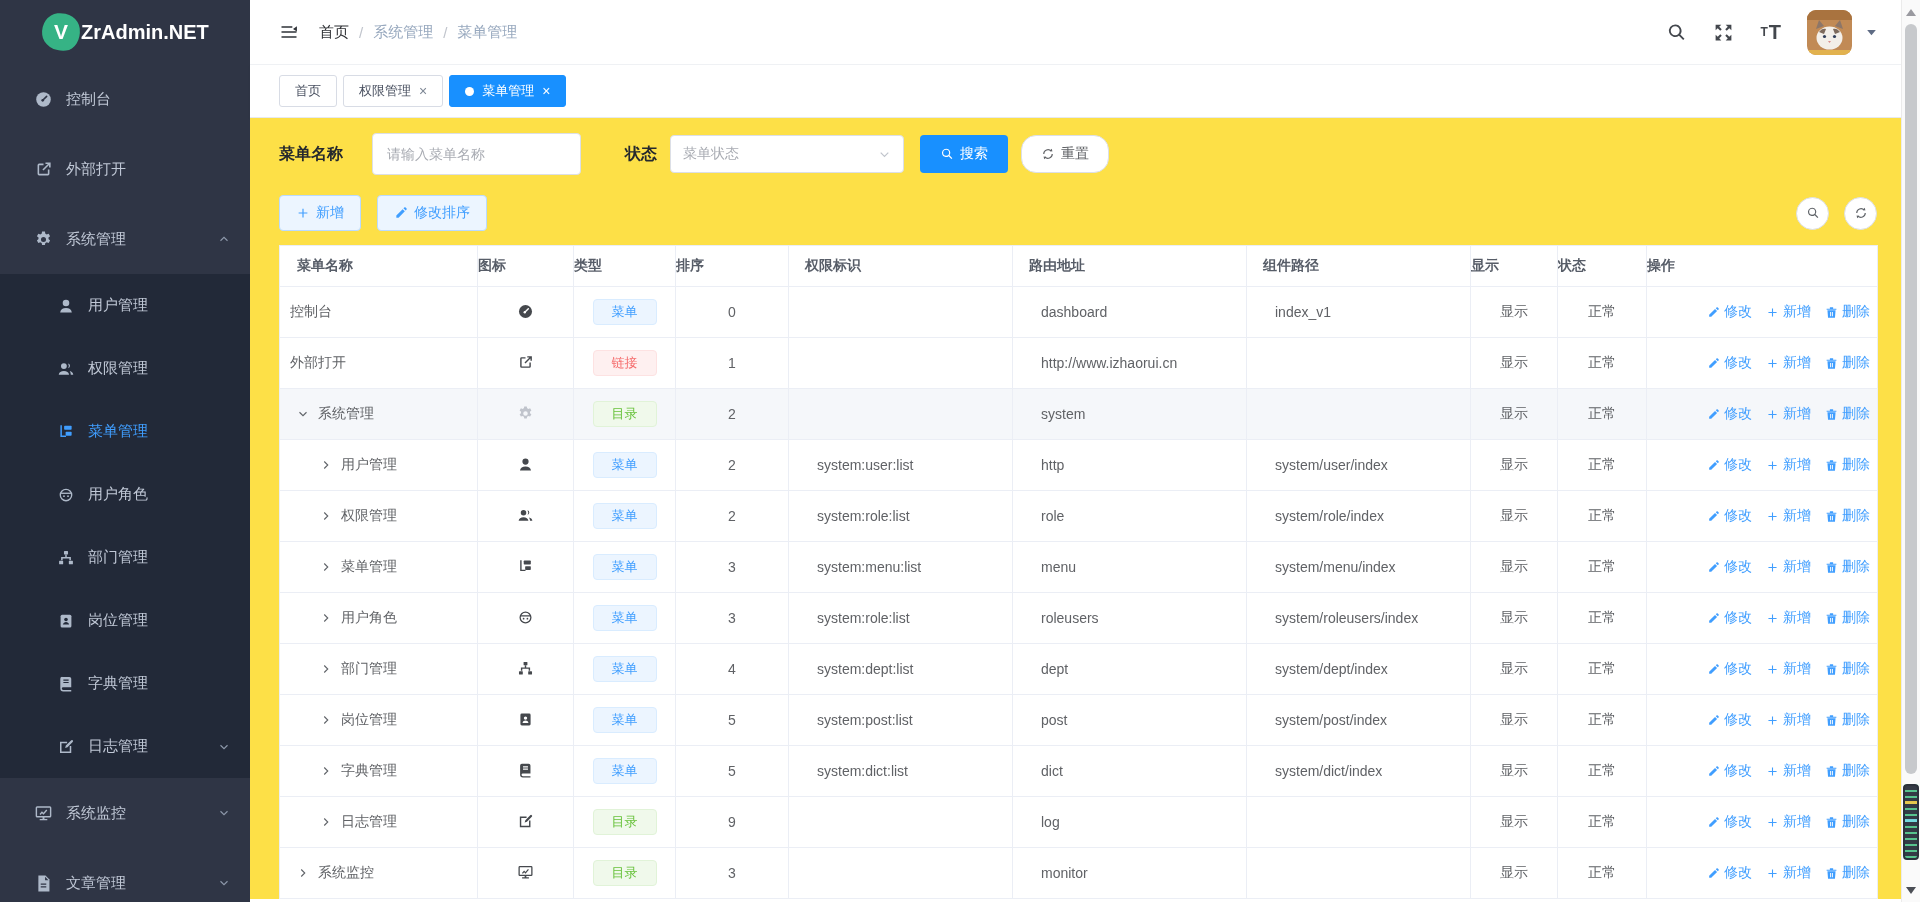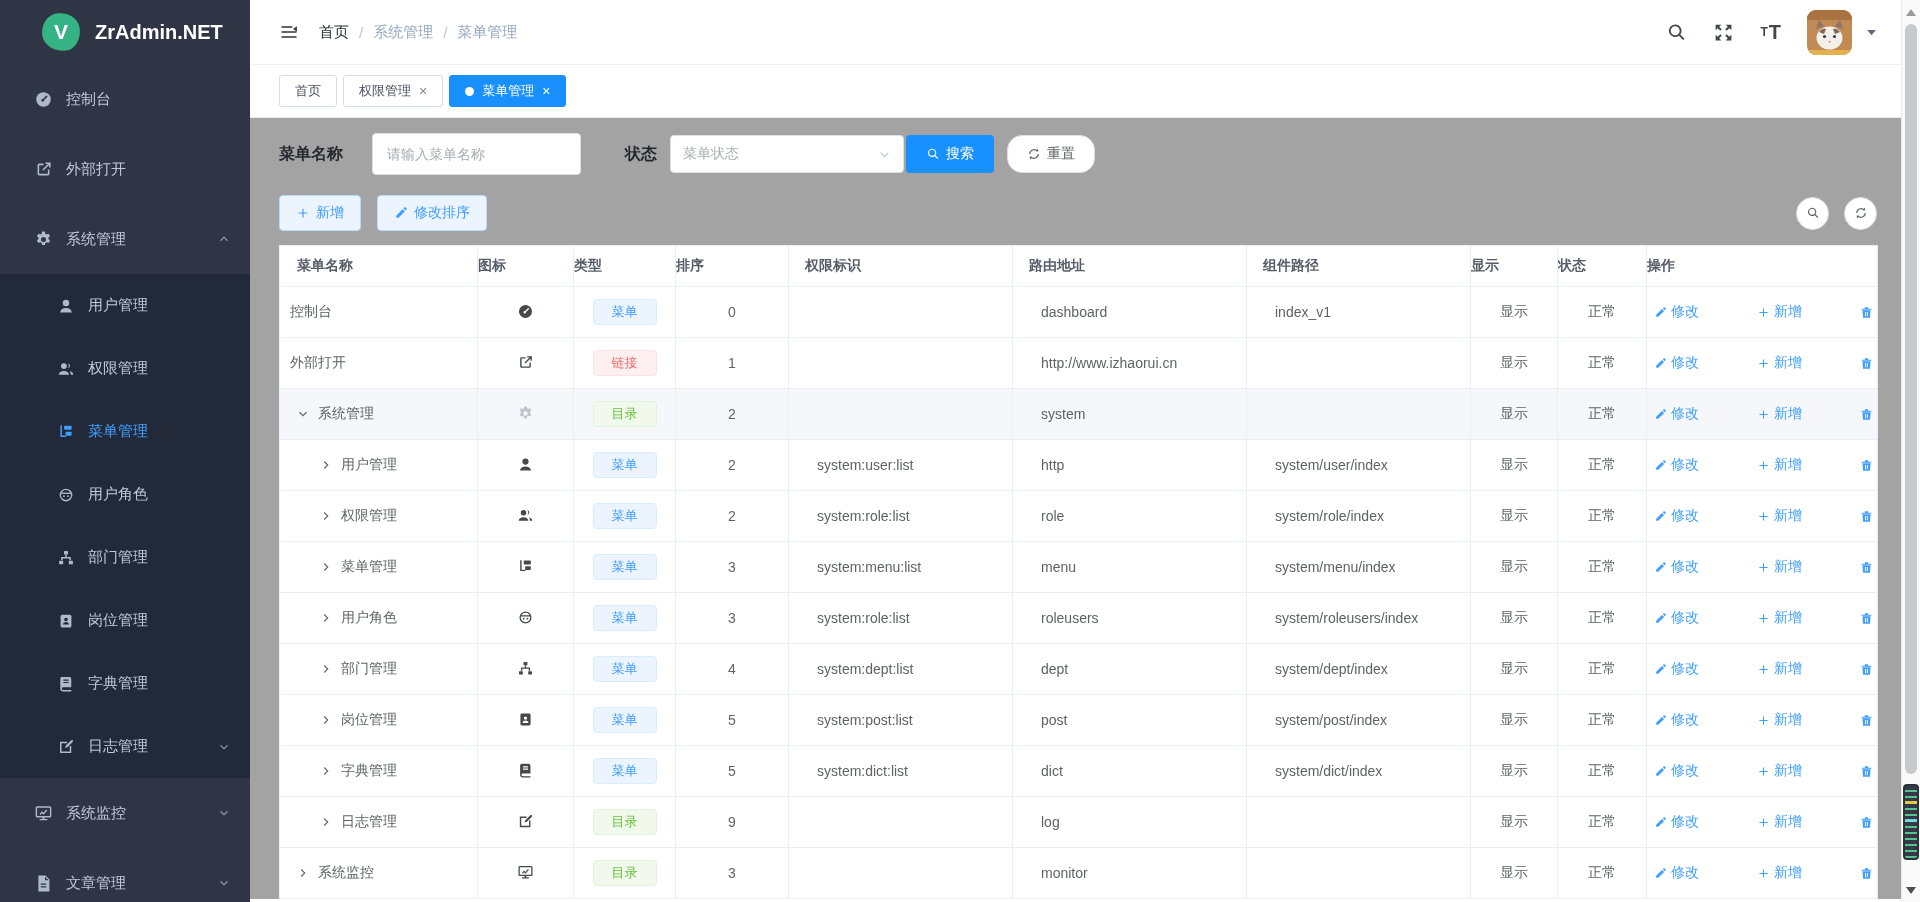--- a/index.html
+++ b/index.html
@@ -12,21 +12,21 @@
     --tag-link-text:#f56c6c;--tag-link-bg:#fef0f0;--tag-link-border:#fde2e2;
     --tag-dir-text:#67c23a;--tag-dir-bg:#f0f9eb;--tag-dir-border:#e1f3d8;
   }
   .ic{width:1em;height:1em;fill:currentColor;display:inline-block;vertical-align:-0.12em;flex:none;}
   
   .sidebar{width:250px;min-width:250px;height:100%;background:var(--sidebar-bg);overflow:hidden;}
   .logo{height:64px;display:flex;align-items:center;padding-left:42px;}
   .logo-badge{width:38px;height:38px;background:var(--logo-green);border-radius:46% 54% 42% 58%/52% 46% 54% 48%;
     display:flex;align-items:center;justify-content:center;color:#fff;font-weight:bold;font-size:21px;transform:rotate(-6deg);}
   .logo-badge span{transform:rotate(6deg);}
-  .logo-title{color:#fff;font-size:20px;font-weight:bold;margin-left:15px;}
+  .logo-title{color:#fff;font-size:20px;font-weight:bold;margin-left:1px;}
   .menu-item{height:70px;display:flex;align-items:center;padding:0 20px 0 34px;color:var(--sidebar-text);font-size:15px;cursor:pointer;}
   .menu-item .mi-ic{font-size:19px;margin-right:13px;color:#aeb9c9;--icon-cut:var(--sidebar-bg);}
   .mi-arrow{margin-left:auto;font-size:12px;color:#8e99ab;}
   .submenu{background:var(--submenu-bg);}
   .sub-item{height:63px;display:flex;align-items:center;padding:0 20px 0 57px;color:var(--sidebar-text);font-size:15px;cursor:pointer;}
   .sub-item .mi-ic{font-size:18px;margin-right:13px;color:#aeb9c9;--icon-cut:var(--submenu-bg);}
   .sub-item.active,.sub-item.active .mi-ic{color:var(--link);}
   
   .main{flex:1;min-width:0;display:flex;flex-direction:column;padding-right:19px;}
   .topbar{height:64px;display:flex;align-items:center;padding:0 23px 0 29px;border-bottom:1px solid #f0f2f5;background:#fff;}
@@ -42,33 +42,33 @@
   .avatar{width:45px;height:45px;border-radius:9px;overflow:hidden;margin-left:26px;cursor:pointer;}
   .user-caret{margin-left:13px;font-size:13px;color:#5e6b84;display:flex;cursor:pointer;}
   
   .tagsbar{height:52px;display:flex;align-items:center;padding:0 24px 0 29px;border-bottom:1px solid #e6e9ef;box-shadow:0 1px 3px rgba(0,0,0,.04);background:#fff;}
   .tag-tab{height:32px;display:inline-flex;align-items:center;padding:0 15px;border:1px solid #d8dce5;border-radius:3px;margin-right:6px;font-size:13px;color:#495060;background:#fff;cursor:pointer;box-sizing:border-box;}
   .tag-tab.active{background:var(--primary);border-color:var(--primary);color:#fff;}
   .tab-dot{width:9px;height:9px;border-radius:50%;background:#fff;margin-right:8px;}
   .tab-close{margin-left:8px;font-size:14px;color:#7d8694;line-height:1;cursor:pointer;}
   .tag-tab.active .tab-close{color:#fff;}
   
-  .content{padding:15px 24px 0 29px;background:#a3a3a3;}
+  .content{padding:15px 24px 0 29px;background:#fde047;}
   .filter-row{display:flex;align-items:center;}
   .f-label{font-size:16px;font-weight:bold;color:#25292e;margin-right:29px;}
   .f-label.status{margin-left:44px;margin-right:13px;}
   .input{width:209px;height:42px;border:1px solid #dcdfe6;border-radius:4px;display:flex;align-items:center;padding:0 12px;box-sizing:border-box;background:#fff;}
   .input input{border:0;outline:0;width:100%;font-size:14px;color:#606266;background:transparent;font-family:inherit;}
   .input input::placeholder{color:#a8abb2;}
   .select{width:234px;height:38px;border:1px solid #dcdfe6;border-radius:4px;display:flex;align-items:center;justify-content:space-between;padding:0 12px;box-sizing:border-box;cursor:pointer;background:#fff;}
   .sel-ph{color:#a8abb2;font-size:14px;}
   .sel-caret{font-size:13px;color:#c0c4cc;}
   .btn{height:38px;border-radius:4px;display:inline-flex;align-items:center;justify-content:center;font-size:14px;cursor:pointer;border:1px solid transparent;padding:0 19px;box-sizing:border-box;font-family:inherit;}
   .btn .ic{font-size:14px;margin-right:6px;}
-  .btn-primary{background:var(--primary);color:#fff;margin-left:2px;text-align:right;}
+  .btn-primary{background:var(--primary);color:#fff;margin-left:16px;text-align:right;}
   .btn-default{background:#fff;border-color:#dcdfe6;color:#606266;margin-left:13px;border-radius:15px;}
   .toolbar-row{display:flex;align-items:center;margin-top:20px;}
   .btn-soft{background:#ecf5ff;border-color:#b9daff;color:var(--link);height:36px;padding:0 16px;}
   .btn-soft + .btn-soft{margin-left:16px;}
   .spacer{flex:1;}
   .circle-btn{width:33px;height:33px;border-radius:50%;border:1px solid #dcdfe6;background:#fff;display:flex;align-items:center;justify-content:center;color:#5f6368;font-size:14px;cursor:pointer;}
   .circle-btn + .circle-btn{margin-left:15px;}
   
   .table-wrap{margin-top:14px;}
   table{border-collapse:collapse;table-layout:fixed;width:1598px;}
@@ -83,21 +83,21 @@
   .name-inner{display:flex;align-items:center;padding-left:10px;}
   .row-arrow{font-size:12px;color:#5f6368;margin-right:9px;cursor:pointer;}
   .name-inner.lv0 .row-arrow{margin-left:7px;}
   .name-inner.lv1 .row-arrow{margin-left:30px;}
   .row-ic{font-size:17px;color:#45484d;--icon-cut:#fff;}
   .row-ic.muted{color:#c0c4cc;}
   .tag{display:inline-block;height:24px;line-height:24px;padding:0 18px;border-radius:4px;font-size:13px;border:1px solid;}
   .tag-menu{color:var(--tag-menu-text);background:var(--tag-menu-bg);border-color:var(--tag-menu-border);}
   .tag-link{color:var(--tag-link-text);background:var(--tag-link-bg);border-color:var(--tag-link-border);}
   .tag-dir{color:var(--tag-dir-text);background:var(--tag-dir-bg);border-color:var(--tag-dir-border);}
-  .ops{display:flex;align-items:center;justify-content:flex-start;gap:44px;}
+  .ops{display:flex;align-items:center;justify-content:flex-end;}
   .op{color:var(--link);display:inline-flex;align-items:center;cursor:pointer;font-size:14px;margin:0 7px;}
   .op .ic{font-size:13px;margin-right:4px;}
   
   .page-scrollbar{position:fixed;top:0;right:0;width:19px;height:902px;background:#fafafa;border-left:1px solid #ebebeb;box-sizing:border-box;z-index:50;}
   .sb-arrow{position:absolute;left:0;width:100%;display:flex;justify-content:center;}
   .sb-arrow.up{top:9px;}
   .sb-arrow.up i{width:0;height:0;border:5px solid transparent;border-bottom:7px solid #9a9aa0;border-top:none;}
   .sb-arrow.down{bottom:8px;}
   .sb-arrow.down i{width:0;height:0;border:5px solid transparent;border-top:7px solid #4b4e55;border-bottom:none;}
   .sb-thumb{position:absolute;top:24px;left:3px;width:12px;height:750px;background:#c7c9cc;border-radius:6px;}

